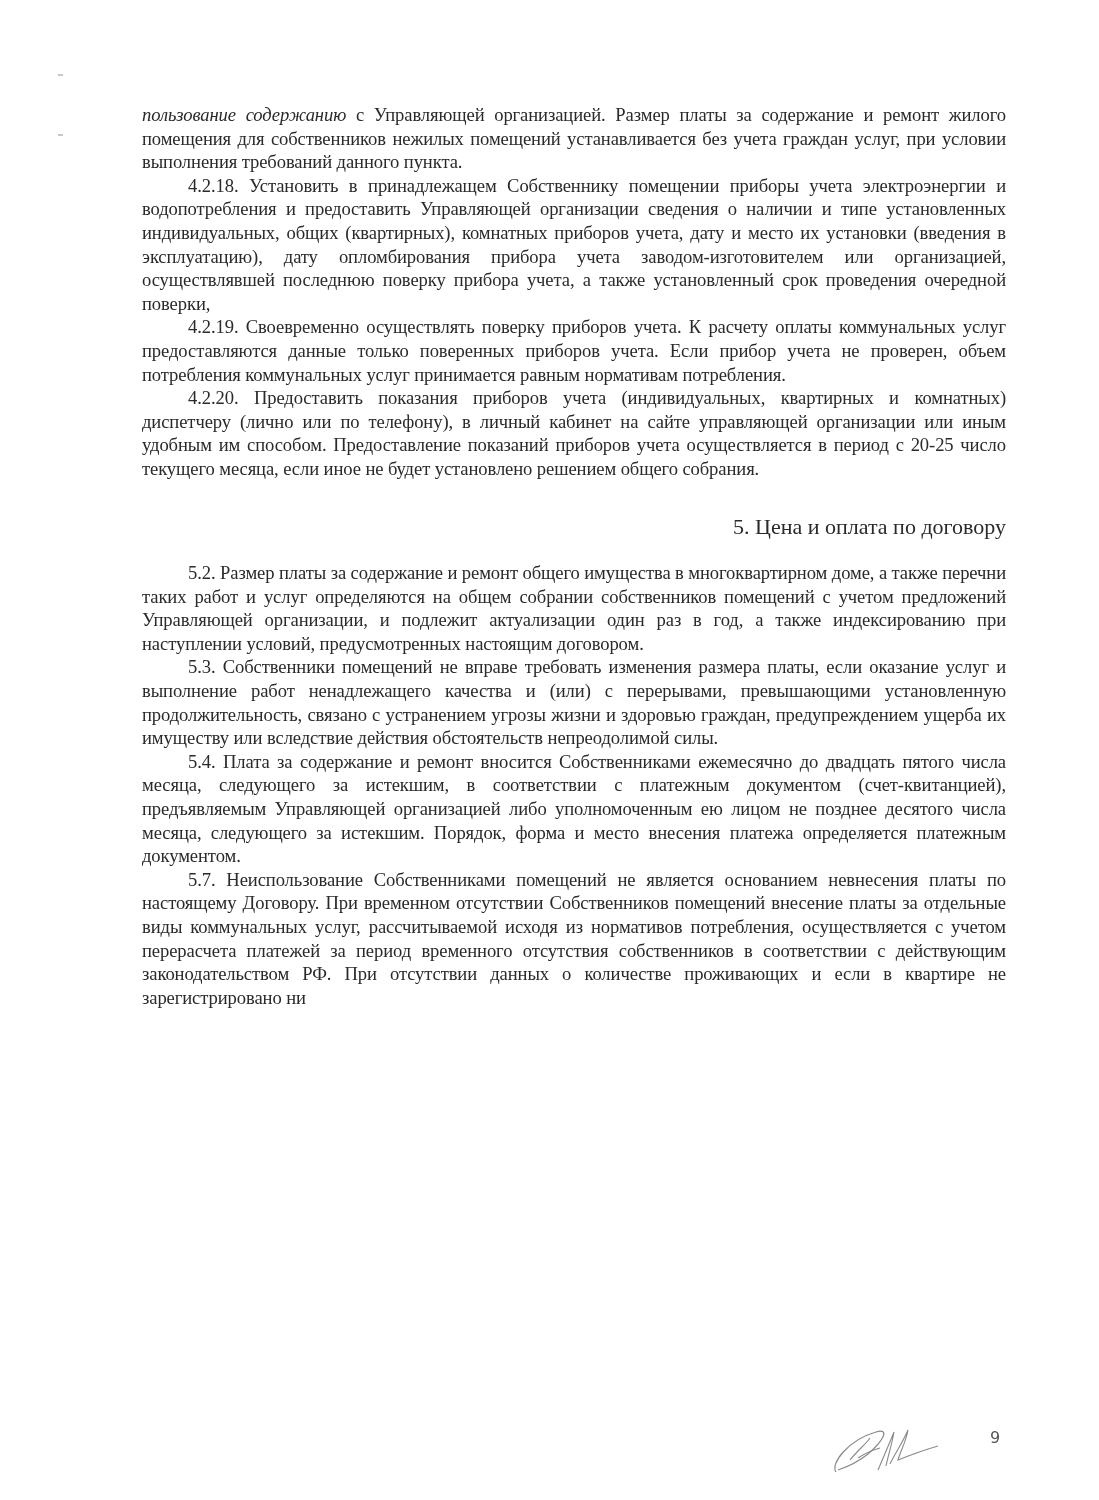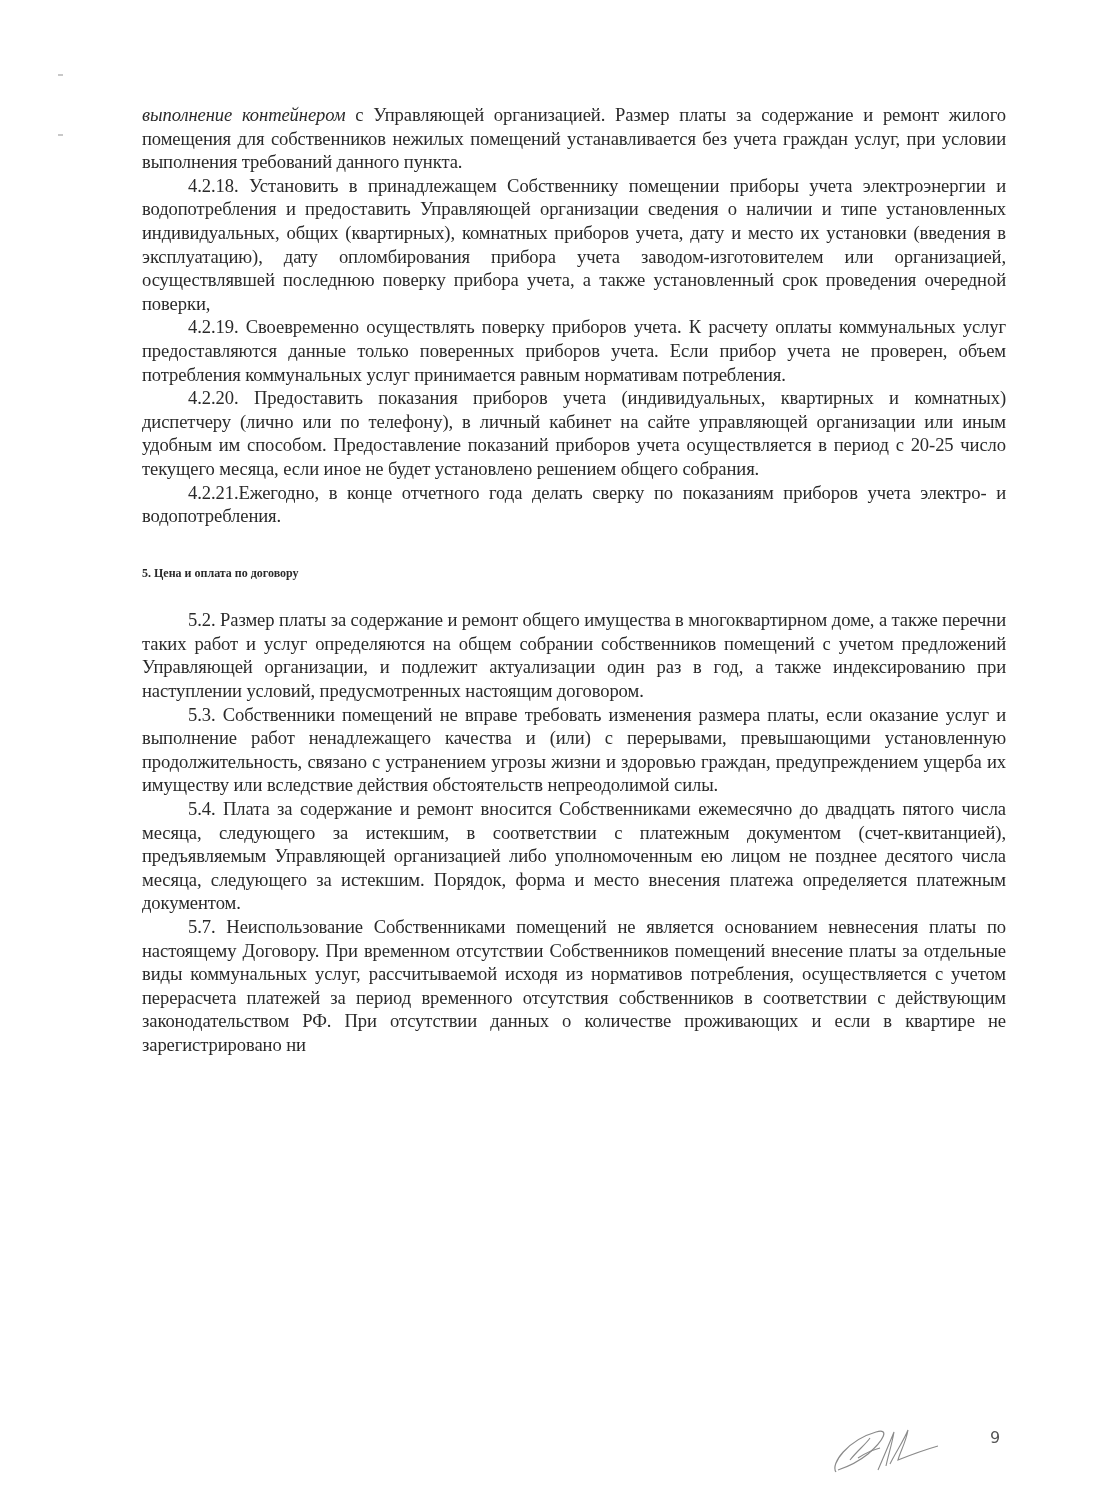--- a/index.html
+++ b/index.html
@@ -30,23 +30,23 @@
       letter-spacing: -0.1px;
     }
     .para.no-indent {
       text-indent: 0;
     }
     .para .lead-italic {
       font-style: italic;
     }
     .section-title {
       margin: 0;
-      text-align: left;
-      font-weight: bold;
-      font-size: 12px;
+      text-align: right;
+      font-weight: normal;
+      font-size: 22px;
       line-height: 23.6px;
     }
     .gap-before-title { height: 34px; }
     .gap-after-title { height: 23px; }
     .margin-mark {
       position: absolute;
       left: 58px;
       width: 5px;
       height: 2px;
       background: #c8c8c8;
@@ -68,26 +68,25 @@
     }
   </style>
 </head>
 <body>
 
 <div class="margin-mark" style="top:74px;"></div>
 <div class="margin-mark" style="top:134px;"></div>
 
 <div class="page">
 
-  <p class="para no-indent"><span class="lead-italic">выполнение контейнером</span><span> с Управляющей организацией. Размер платы за содержание и ремонт жилого помещения для собственников нежилых помещений устанавливается без учета граждан услуг, при условии выполнения требований данного пункта.</span></p>
+  <p class="para no-indent"><span class="lead-italic">пользование содержанию</span><span> с Управляющей организацией. Размер платы за содержание и ремонт жилого помещения для собственников нежилых помещений устанавливается без учета граждан услуг, при условии выполнения требований данного пункта.</span></p>
 
   <p class="para">4.2.18. Установить в принадлежащем Собственнику помещении приборы учета электроэнергии и водопотребления и предоставить Управляющей организации сведения о наличии и типе установленных индивидуальных, общих (квартирных), комнатных приборов учета, дату и место их установки (введения в эксплуатацию), дату опломбирования прибора учета заводом-изготовителем или организацией, осуществлявшей последнюю поверку прибора учета, а также установленный срок проведения очередной поверки,</p>
   <p class="para">4.2.19. Своевременно осуществлять поверку приборов учета. К расчету оплаты коммунальных услуг предоставляются данные только поверенных приборов учета. Если прибор учета не проверен, объем потребления коммунальных услуг принимается равным нормативам потребления.</p>
   <p class="para">4.2.20. Предоставить показания приборов учета (индивидуальных, квартирных и комнатных) диспетчеру (лично или по телефону), в личный кабинет на сайте управляющей организации или иным удобным им способом. Предоставление показаний приборов учета осуществляется в период с 20-25 число текущего месяца, если иное не будет установлено решением общего собрания.</p>
-  <p class="para">4.2.21.Ежегодно, в конце отчетного года делать сверку по показаниям приборов учета электро- и водопотребления.</p>
 
   <div class="gap-before-title"></div>
   <h2 class="section-title">5. Цена и оплата по договору</h2>
   <div class="gap-after-title"></div>
 
   <p class="para">5.2. Размер платы за содержание и ремонт общего имущества в многоквартирном доме, а также перечни таких работ и услуг определяются на общем собрании собственников помещений с учетом предложений Управляющей организации, и подлежит актуализации один раз в год, а также индексированию при наступлении условий, предусмотренных настоящим договором.</p>
   <p class="para">5.3. Собственники помещений не вправе требовать изменения размера платы, если оказание услуг и выполнение работ ненадлежащего качества и (или) с перерывами, превышающими установленную продолжительность, связано с устранением угрозы жизни и здоровью граждан, предупреждением ущерба их имуществу или вследствие действия обстоятельств непреодолимой силы.</p>
   <p class="para">5.4. Плата за содержание и ремонт вносится Собственниками ежемесячно до двадцать пятого числа месяца, следующего за истекшим, в соответствии с платежным документом (счет-квитанцией), предъявляемым Управляющей организацией либо уполномоченным ею лицом не позднее десятого числа месяца, следующего за истекшим. Порядок, форма и место внесения платежа определяется платежным документом.</p>
   <p class="para">5.7. Неиспользование Собственниками помещений не является основанием невнесения платы по настоящему Договору. При временном отсутствии Собственников помещений внесение платы за отдельные виды коммунальных услуг, рассчитываемой исходя из нормативов потребления, осуществляется с учетом перерасчета платежей за период временного отсутствия собственников в соответствии с действующим законодательством РФ. При отсутствии данных о количестве проживающих и если в квартире не зарегистрировано ни</p>
 </div>

